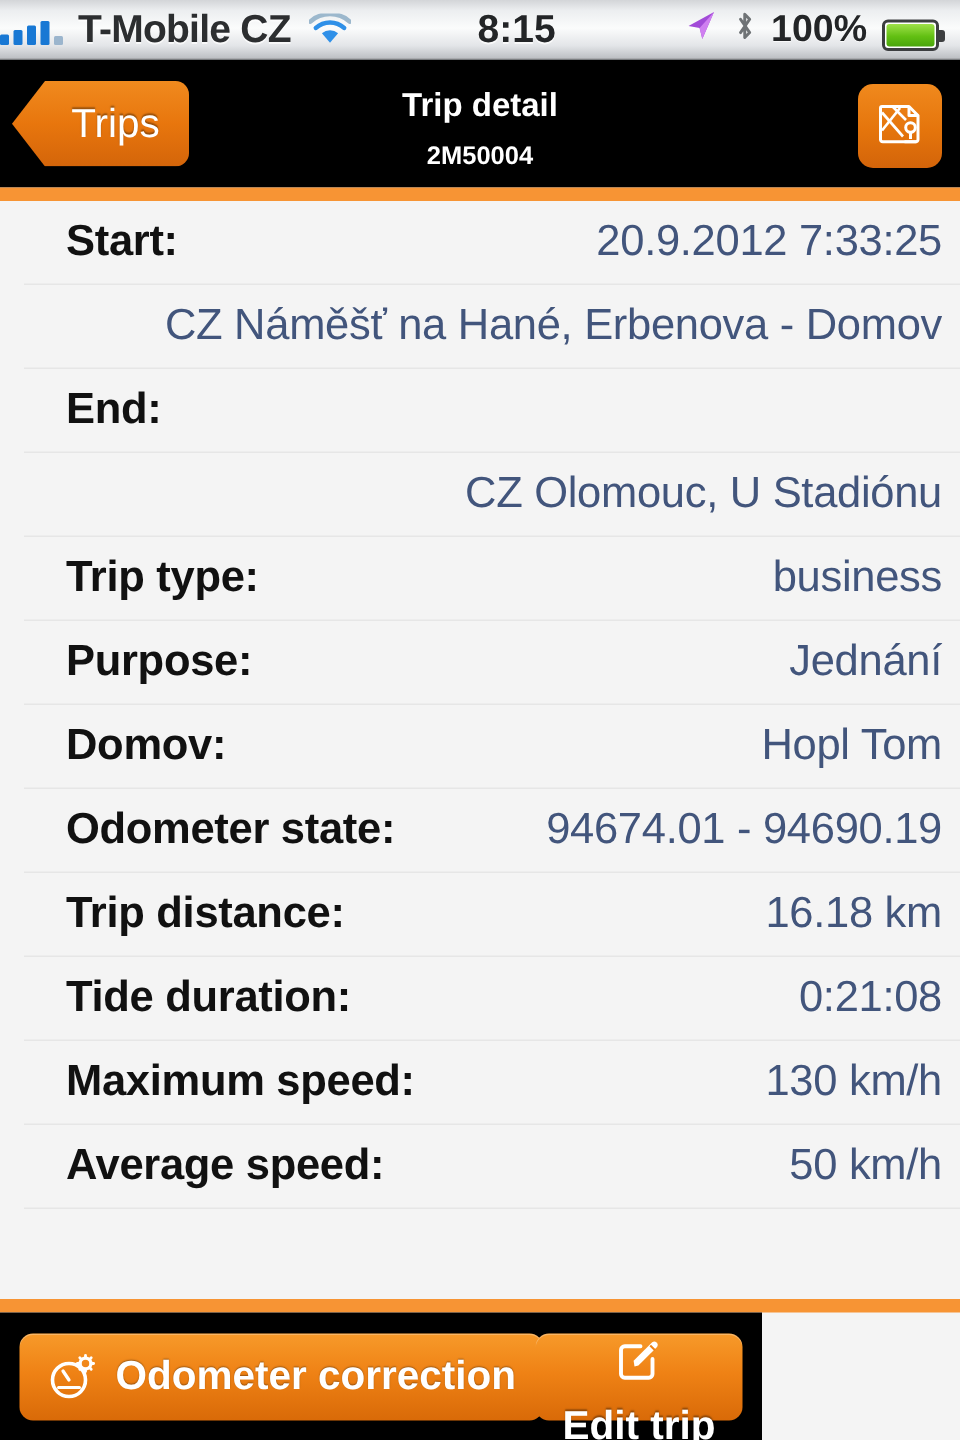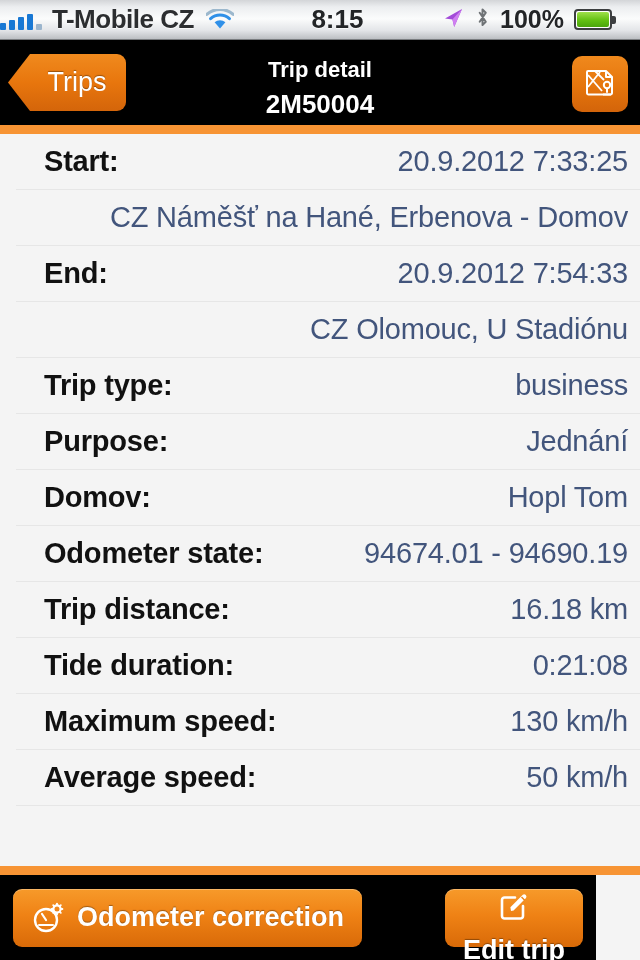--- a/index.html
+++ b/index.html
@@ -11,21 +11,21 @@
   .phone { position:relative; width:640px; height:960px; background:#f4f4f4; }
 
   
   .statusbar {
     position:absolute; top:0; left:0; width:640px; height:40px;
     background:linear-gradient(to bottom,#d3d5d8 0%,#eceef0 18%,#fbfcfc 48%,#e3e5e8 78%,#bcbfc3 100%);
     display:flex; align-items:center; border-bottom:1px solid #7a7d80;
   }
   .sb-left { display:flex; align-items:center; flex:0 0 auto; }
   .sb-center { flex:1; display:flex; justify-content:center; align-items:center; }
-  .sb-right { display:flex; align-items:center; padding-right:24px; flex:0 0 auto; gap:10px; }
+  .sb-right { display:flex; align-items:flex-end; padding-right:10px; flex:0 0 auto; gap:10px; }
 
   .signal { display:flex; align-items:flex-end; gap:3px; height:20px; }
   .signal i { width:6px; display:block; border-radius:1px; background:#1878d4; }
   .signal i:nth-child(1){ height:7px; }
   .signal i:nth-child(2){ height:10px; }
   .signal i:nth-child(3){ height:13px; }
   .signal i:nth-child(4){ height:16px; }
   .signal i:nth-child(5){ height:6px; background:#9bb5cd; }
 
   .carrier {
@@ -69,21 +69,21 @@
     clip-path:polygon(0% 50%, 22px 0%, 100% 0%, 100% 100%, 22px 100%);
     padding-left:20px;
     text-shadow:0 -1px 1px rgba(0,0,0,.35);
   }
   .navtitle { flex:1; text-align:center; padding-top:4px; }
   .navtitle .t1 {
     color:#fff; font-size:22px; font-weight:bold; line-height:38px;
     text-shadow:0 -1px 1px rgba(0,0,0,.5);
   }
   .navtitle .t2 {
-    color:#fff; font-size:26px; font-weight:bold; line-height:30px;
+    color:#fff; font-size:17px; font-weight:bold; line-height:30px;
     text-shadow:0 -1px 1px rgba(0,0,0,.5);
   }
   .mapbtn {
     position:absolute; right:12px; top:16px; width:56px; height:56px;
     border-radius:10px;
     background:linear-gradient(to bottom,#f0891d 0%,#e5750c 55%,#d3640a 100%);
     display:flex; align-items:center; justify-content:center;
   }
 
   
@@ -110,21 +110,21 @@
     letter-spacing:-0.2px;
   }
   .row .value {
     margin-left:auto; font-size:29px; color:#42557c; white-space:nowrap;
     letter-spacing:-0.2px;
   }
   .row.full .value { margin-left:auto; }
 
   
   .toolbar {
-    position:absolute; top:875px; left:0; width:596px; height:85px;
+    position:absolute; top:875px; left:0; width:508px; height:85px;
     background:#000; display:flex; align-items:center;
   }
   .tbtn {
     height:58px; border-radius:9px; display:flex; align-items:center;
     background:linear-gradient(to bottom,#f79a2a 0%,#ef8215 45%,#d96a08 100%);
     color:#fff; font-size:27px; font-weight:bold;
     text-shadow:0 -1px 1px rgba(0,0,0,.35);
     padding:0 18px; gap:12px;
     box-shadow:inset 0 1px 0 rgba(255,255,255,.28);
   }
@@ -213,21 +213,20 @@
       <div class="row">
         <span class="label">Start:</span>
         <span class="value">20.9.2012 7:33:25</span>
       </div>
       <div class="row full">
         <span class="label"></span>
         <span class="value">CZ Náměšť na Hané, Erbenova - Domov</span>
       </div>
       <div class="row">
         <span class="label">End:</span>
-        <span class="value">20.9.2012 7:54:33</span>
       </div>
       <div class="row full">
         <span class="label"></span>
         <span class="value">CZ Olomouc, U Stadiónu</span>
       </div>
       <div class="row">
         <span class="label">Trip type:</span>
         <span class="value">business</span>
       </div>
       <div class="row">

